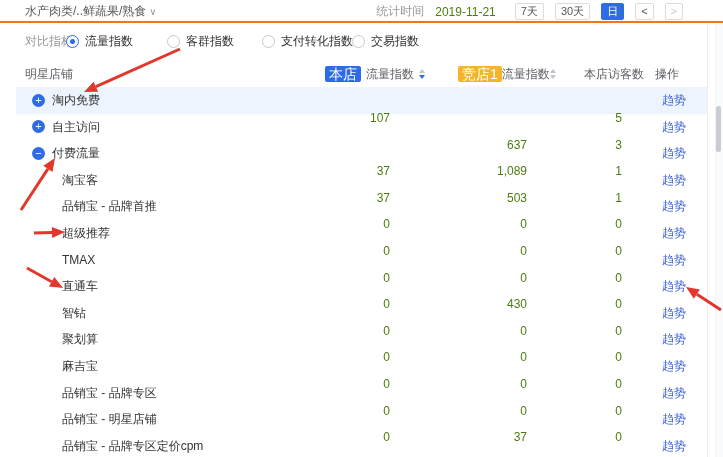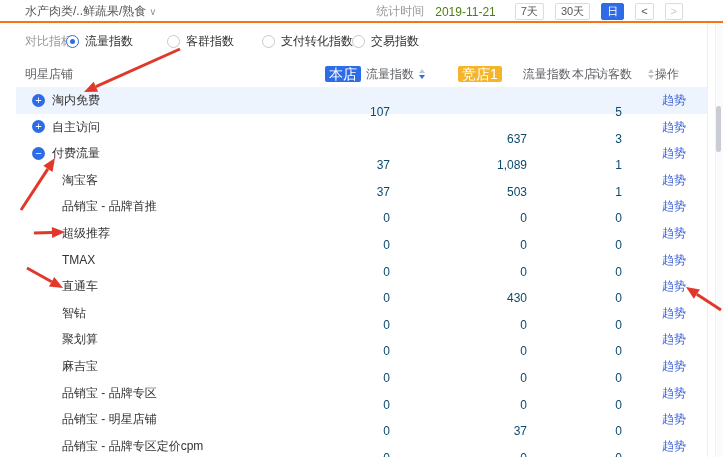--- a/index.html
+++ b/index.html
@@ -24,40 +24,40 @@
   .radio-opt .rb{width:13px;height:13px;border-radius:50%;border:1px solid #c8c8c8;background:#fff;position:relative;flex:none}
   .radio-opt.selected .rb{border-color:#2e6be6}
   .radio-opt.selected .rb::after{content:'';position:absolute;left:3px;top:3px;width:5px;height:5px;border-radius:50%;background:#2e6be6}
   .o1{left:66px}.o2{left:167px}.o3{left:262px}.o4{left:352px}
 
   
   .thead{position:absolute;top:62px;left:0;width:723px;height:24px;color:#606266}
   .th{position:absolute;top:0;line-height:24px;white-space:nowrap}
   .th-source{left:25px}
   .th-own{left:325px;display:flex;align-items:center;gap:5px;height:24px}
-  .th-rival{left:458px;display:flex;align-items:center;gap:21px;height:24px}
-  .th-visitors{left:572px;display:flex;align-items:center;gap:16px;height:24px}
+  .th-rival{left:458px;display:flex;align-items:center;gap:0;height:24px}
+  .th-visitors{left:584px;display:flex;align-items:center;gap:16px;height:24px}
   .th-action{left:655px}
   .badge{display:inline-block;height:16px;line-height:16px;padding:0 4px;border-radius:2px;color:#fff;font-size:14px;flex:none}
   .badge.own{background:#2e6be6}
   .badge.rival{background:#f5b52b}
   .sorter{display:inline-flex;flex-direction:column;gap:2px;cursor:pointer}
   .car{width:0;height:0;border-left:3.5px solid transparent;border-right:3.5px solid transparent}
   .car.up{border-bottom:4px solid #c0c4cc}
   .car.down{border-top:4px solid #c0c4cc}
   .car.down.active{border-top-color:#2e6be6}
 
   
   .tbody{position:absolute;top:87px;left:0;width:723px}
   .trow{position:relative;height:26.6px;line-height:26.6px}
   .trow.hl::before{content:'';position:absolute;left:16px;top:0;width:691px;height:100%;background:#edf4fe}
   .c-label{position:absolute;left:62px;top:0;height:100%;display:flex;align-items:center;gap:7px;color:#333;white-space:nowrap}
   .c-label.lv0{left:32px}
   .tree-icon{width:13px;height:13px;border-radius:50%;background:#2e6be6;color:#fff;font-size:11px;line-height:12px;text-align:center;cursor:pointer;flex:none}
-  .c-own,.c-rival,.c-visitors{position:absolute;top:12px;text-align:right;color:#0c4a6e}
+  .c-own,.c-rival,.c-visitors{position:absolute;top:18px;text-align:right;color:#4d7c0f}
   .c-own{left:290px;width:100px}
   .c-rival{left:427px;width:100px}
   .c-visitors{left:532px;width:90px}
   .c-action{position:absolute;top:0;left:662px}
   .c-action a{color:#3a5fd9;cursor:pointer}
 
   
   .card-edge{position:absolute;left:707px;top:23px;bottom:0;width:0;border-left:1px solid #efefef}
   .scroll-track{position:absolute;right:0;top:23px;bottom:0;width:8px;background:#fafbfc;border-left:1px solid #f2f2f2}
   .scroll-thumb{position:absolute;right:2px;top:106px;width:5px;height:46px;border-radius:3px;background:#c9ccd2;cursor:pointer}

